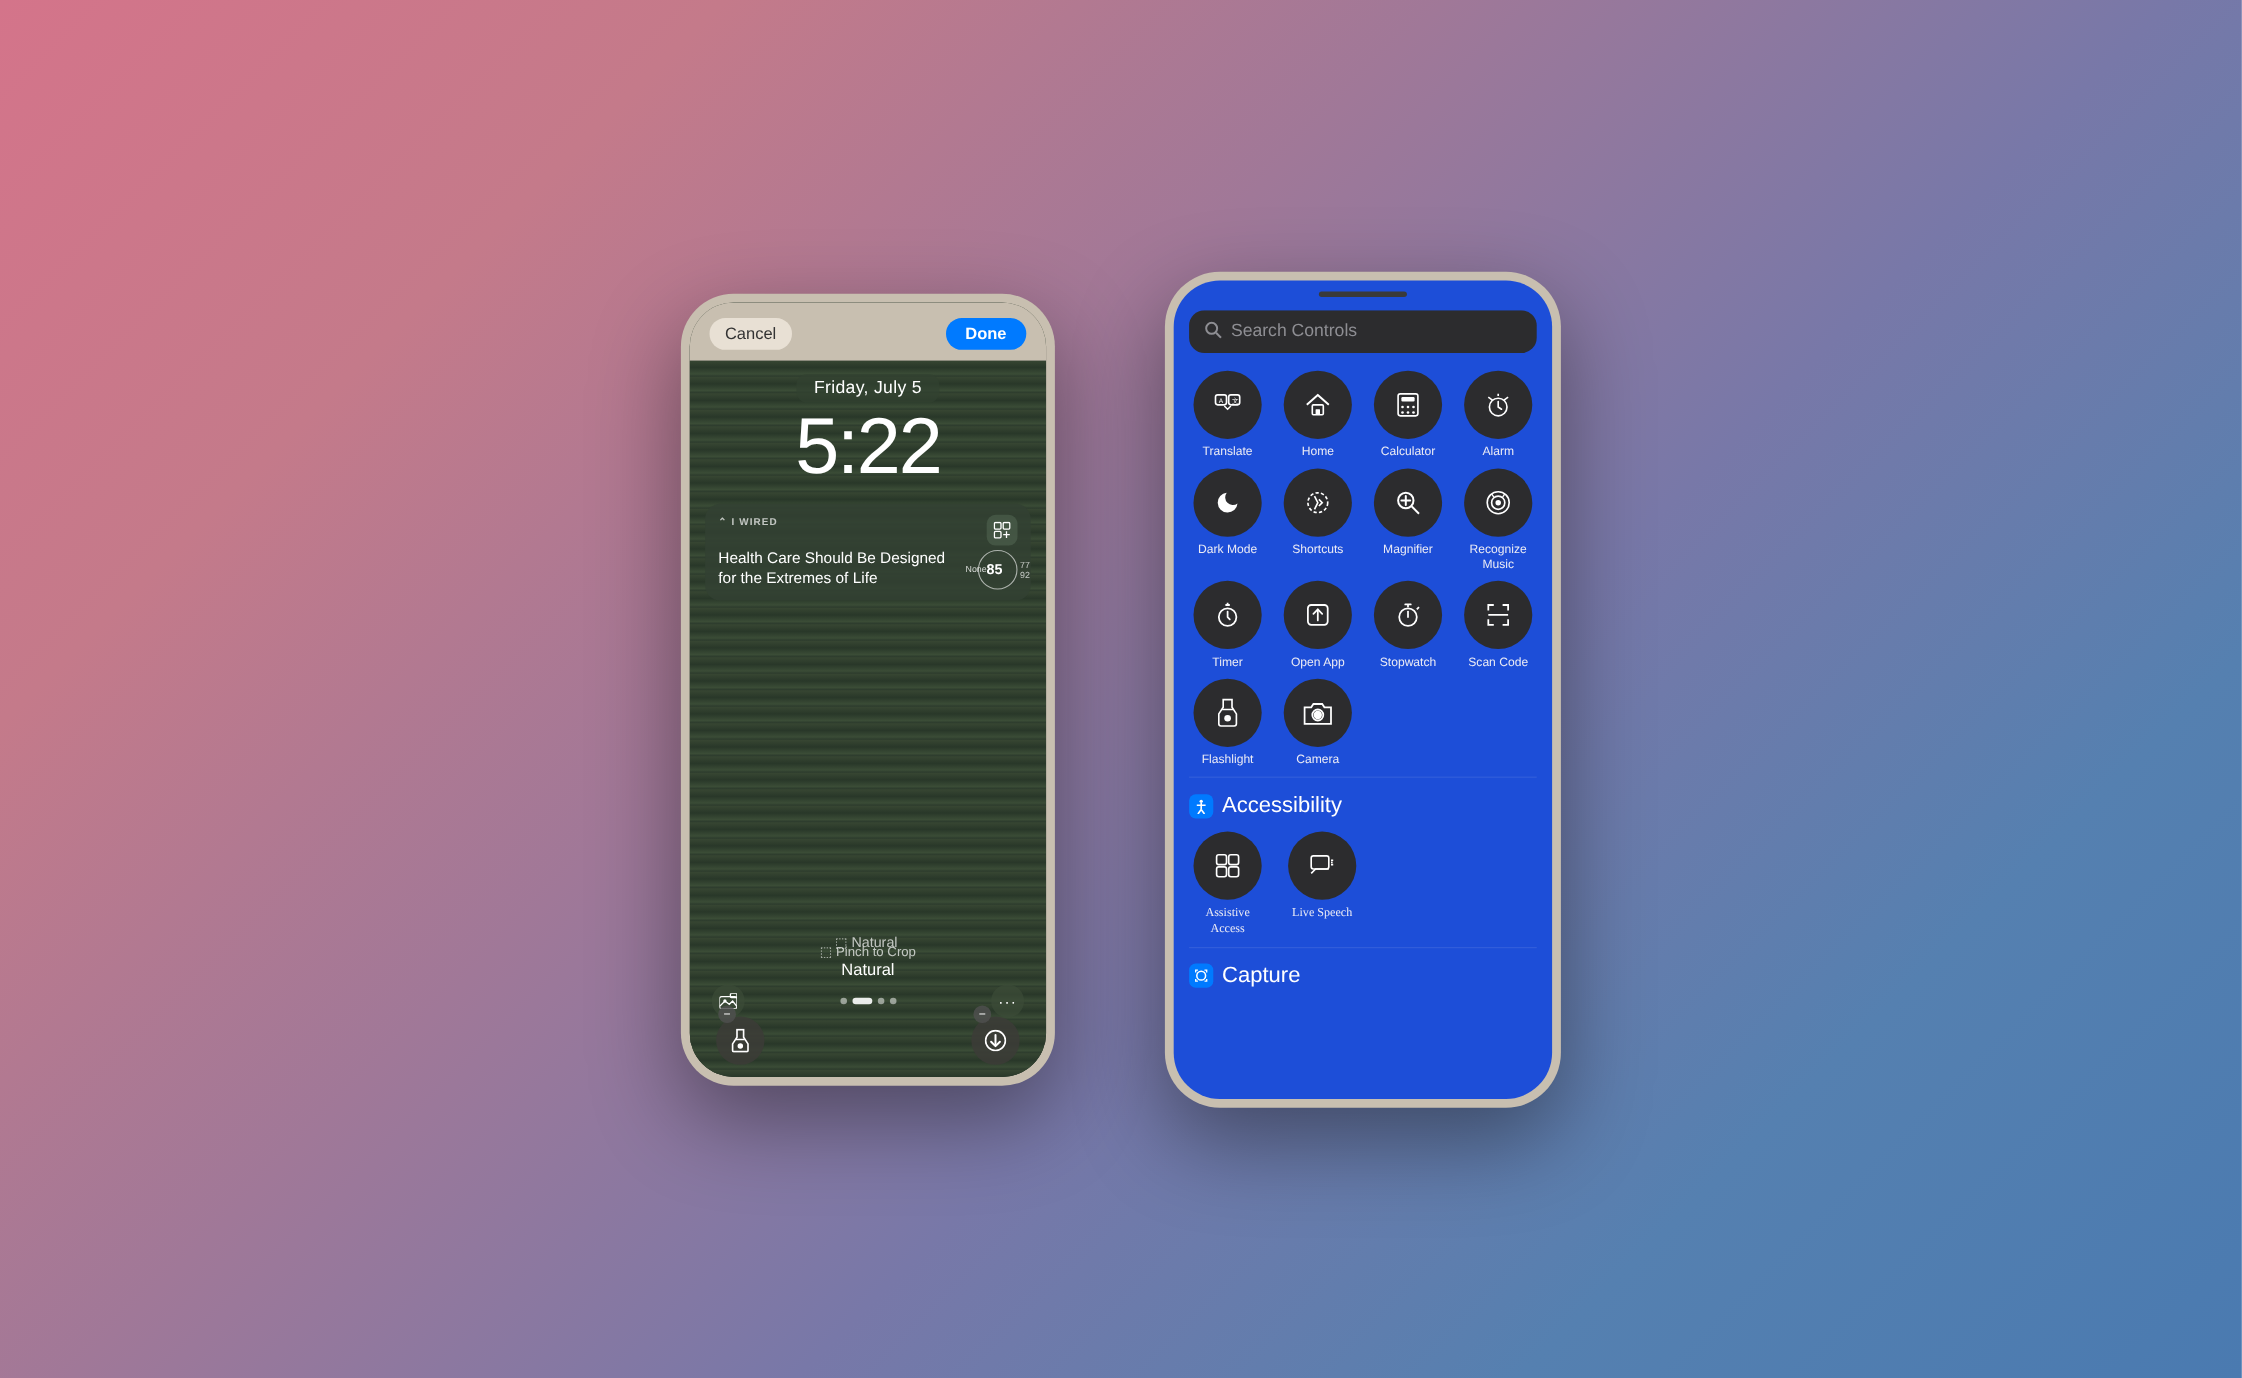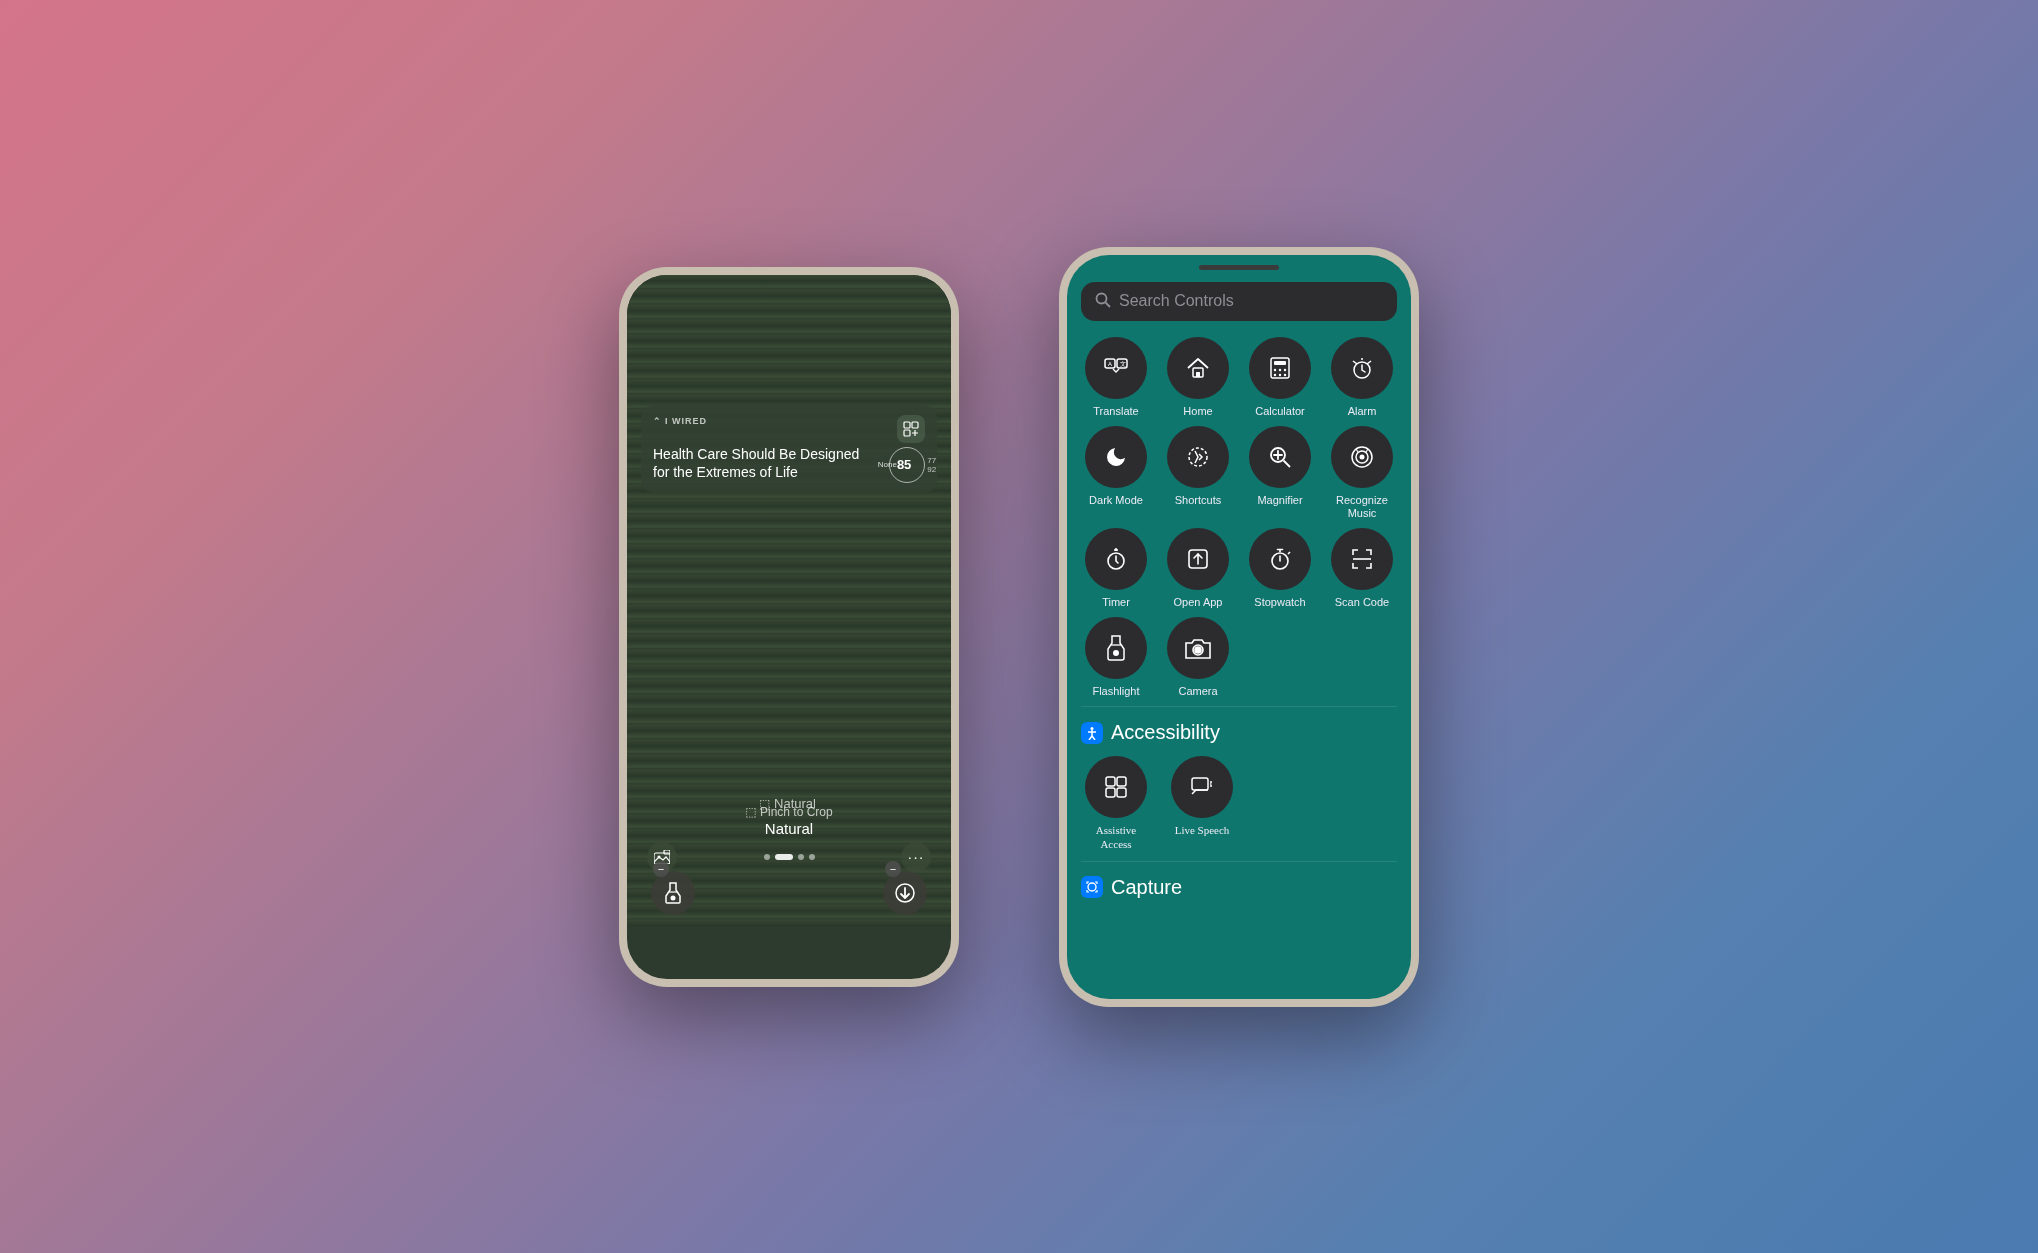--- a/index.html
+++ b/index.html
@@ -280,21 +280,21 @@
     }
 
     .phone-right-inner {
       position: absolute;
       top: 8px;
       left: 8px;
       right: 8px;
       bottom: 8px;
       border-radius: 42px;
       overflow: hidden;
-      background: #0f766e;
+      background: #1d4ed8;
     }
 
     .pill {
       width: 80px;
       height: 5px;
       background: #3a3a3a;
       border-radius: 3px;
       margin: 10px auto 12px;
     }
 
@@ -409,20 +409,24 @@
     .scrollable-content::-webkit-scrollbar { display: none; }
   </style>
 </head>
 <body>
 
 <div class="phones-container">
 
   <div class="phone-left">
     <div class="phone-left-inner">
 
+      <div class="top-bar">
+        <button class="cancel-btn">Cancel</button>
+        <button class="done-btn">Done</button>
+      </div>
 
       <div class="lockscreen">
 
         <div class="blinds-container">
           <style>
           </style>
 
         </div>
 
         <div style="position:absolute;top:0;left:0;right:0;bottom:0;background:
@@ -430,20 +434,26 @@
             180deg,
             rgba(55,70,50,0.95) 0px,
             rgba(40,55,40,0.85) 6px,
             rgba(60,78,55,0.9) 12px,
             rgba(45,60,45,0.95) 14px,
             rgba(55,70,50,0.95) 15px
           );
           border-radius: 0;
         "></div>
 
+        <div style="position:absolute;top:0;left:0;right:0;z-index:5;display:flex;flex-direction:column;align-items:center;">
+          <div style="background:rgba(50,65,48,0.7);border-radius:10px;padding:4px 16px;margin-top:12px;">
+            <span class="ls-date">Friday, July 5</span>
+          </div>
+          <span class="ls-time">5:22</span>
+        </div>
 
         <div class="notification-card">
           <div class="notif-text">
             <div class="notif-source">⌃ I WIRED</div>
             <div class="notif-title">Health Care Should Be Designed for the Extremes of Life</div>
           </div>
           <div class="notif-right">
             <div class="notif-icon">
               <svg width="16" height="16" viewBox="0 0 16 16" fill="white">
                 <rect x="1" y="1" width="6" height="6" rx="1" fill="none" stroke="white" stroke-width="1.2"></rect>

